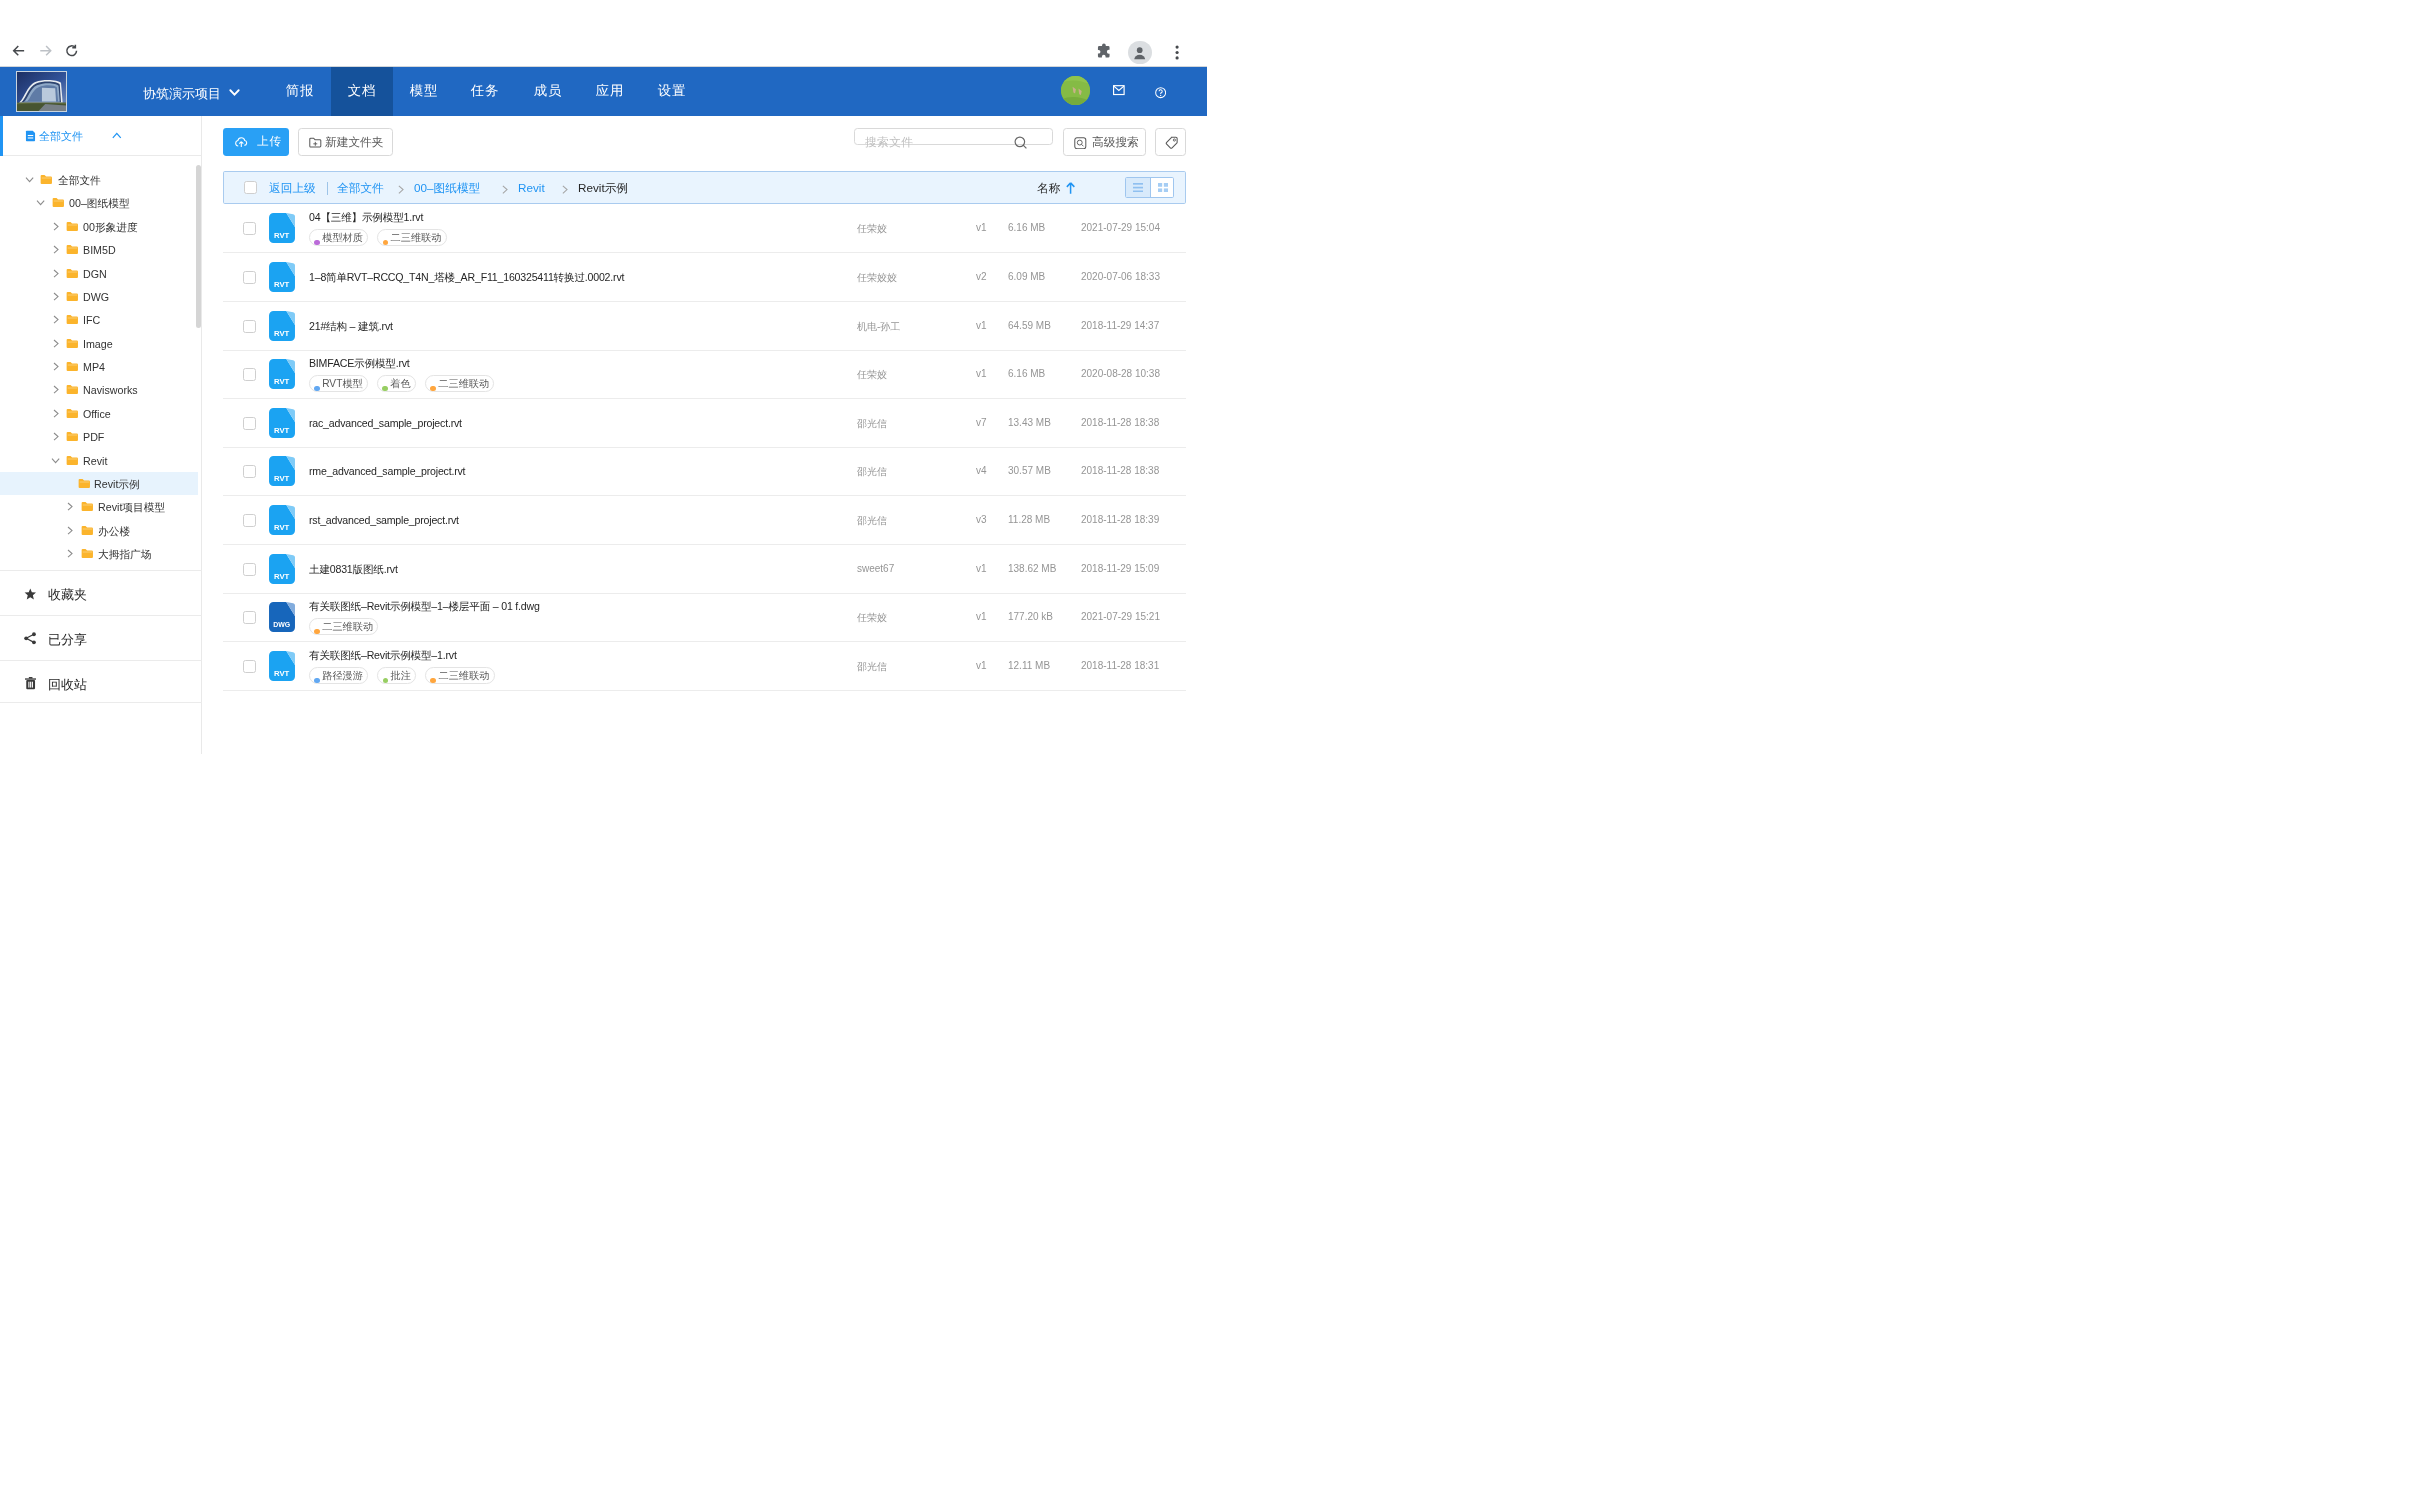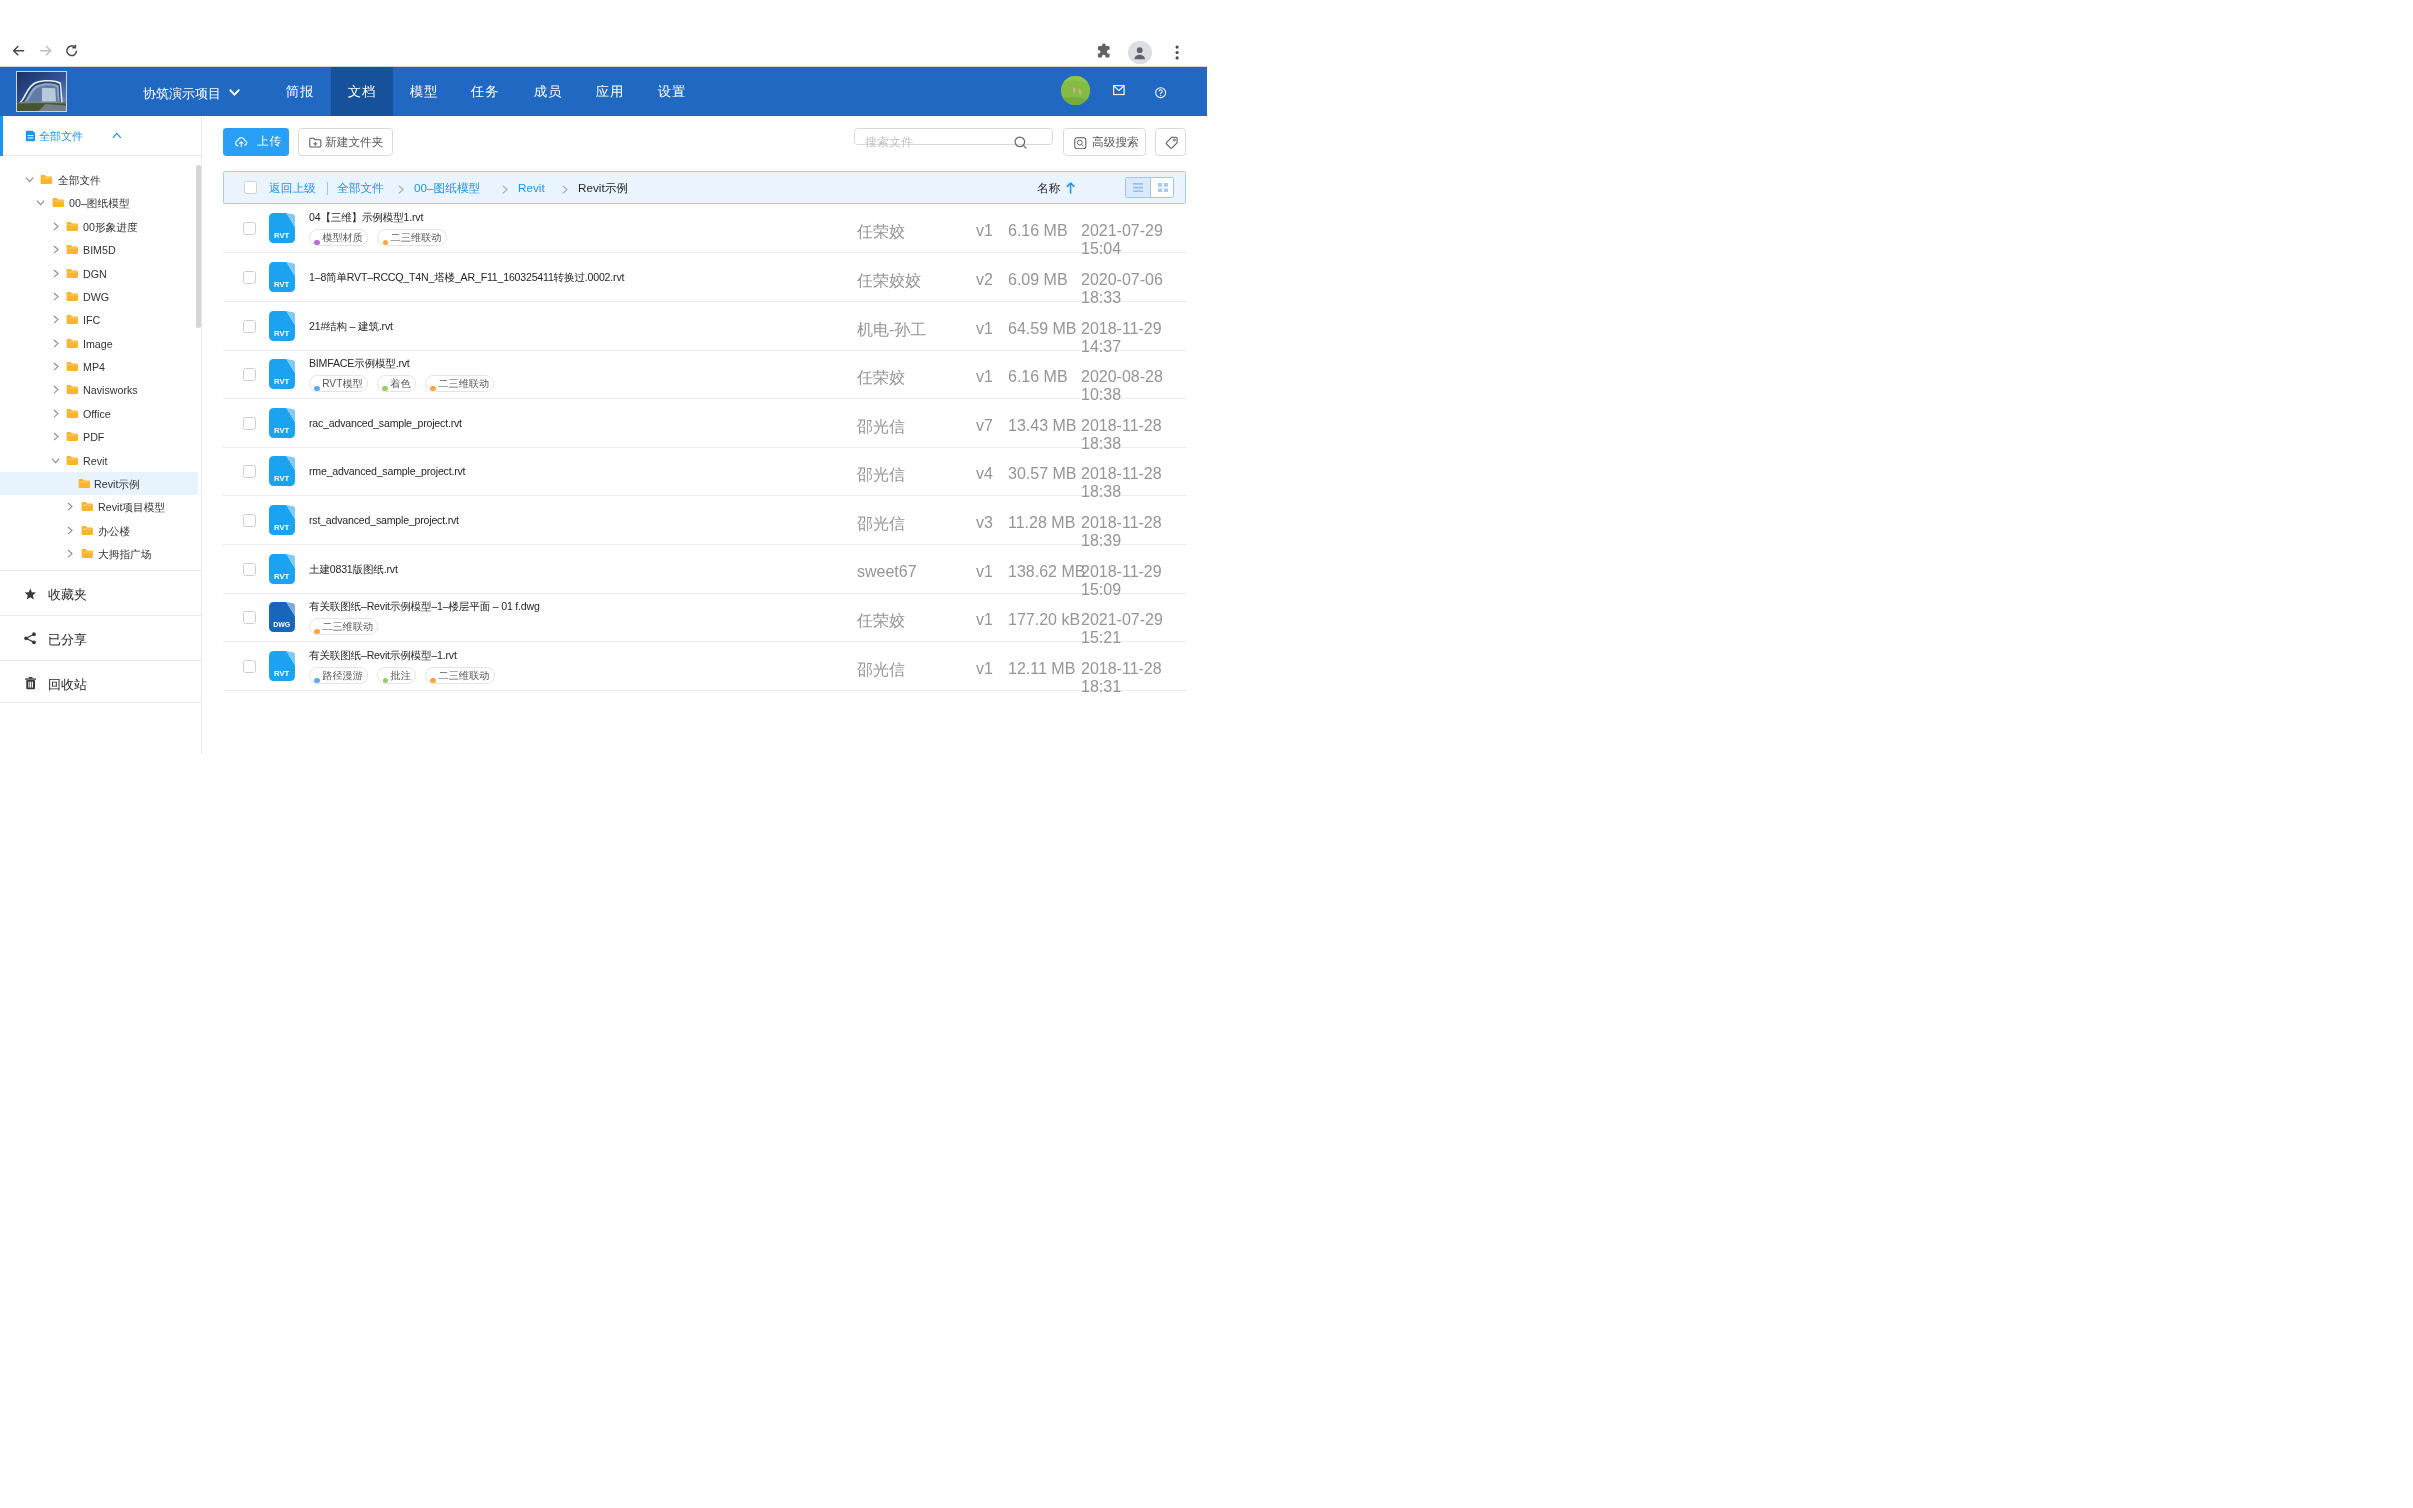--- a/index.html
+++ b/index.html
@@ -18,21 +18,21 @@
 #newtab { position:absolute; left:218px; top:14.2px; width:16px; height:16px; }
 
 
 #btoolbar { position:absolute; left:0; top:38px; width:1207px; height:29px; background:#fff;
   border-bottom:0.8px solid #D2D6DA; }
 #urlbar { position:absolute; left:92px; top:2.1px; width:986px; height:22px; background:#EFF1F3;
   border-radius:11px; }
 #urlbar .url { position:absolute; left:27px; top:3.8px; font-size:13px; color:#33373B; letter-spacing:-0.1px; white-space:nowrap; }
 
 
-#appheader { position:absolute; left:0; top:67px; width:1451px; height:49px; background:#2068C2; }
+#appheader { position:absolute; left:0; top:67px; width:1451px; height:49px; background:#2068C2;font-family:Liberation Mono, monospace; }
 #thumb { position:absolute; left:16px; top:4.4px; width:51px; height:41px; border:0.8px solid #C9D4DE; }
 #ptitle { position:absolute; left:143px; top:17.6px; font-size:13px; color:#fff; font-weight:500; }
 .nav { position:absolute; top:0; height:49px; width:62px; text-align:center; line-height:49px;
   font-size:13.4px; color:#fff; letter-spacing:0.8px; font-weight:500; }
 .nav.active { background:#15529B; }
 
 
 #sidebar { position:absolute; left:0; top:116px; width:202px; height:638px; background:#fff;
   border-right:0.8px solid #E9E9E9; }
 #sbhead { position:absolute; left:0; top:0; width:202px; height:40px; border-bottom:0.8px solid #EAEAEA; }
@@ -77,21 +77,21 @@
 .frow { position:absolute; left:0; width:963px; height:49px; border-bottom:0.8px solid #ECECEC; }
 .frow .ck { left:20px; top:18px; }
 .frow .fico { position:absolute; left:46px; top:8.7px; width:26px; height:30px; }
 .frow .nm { position:absolute; left:86px; font-size:10.6px; color:#262626; white-space:nowrap; letter-spacing:-0.2px; }
 .frow.plain .nm { top:17.6px; }
 .frow.tagged .nm { top:7.1px; }
 .frow .tags { position:absolute; left:86px; top:25px; display:flex; gap:9.2px; }
 .tag { display:flex; align-items:flex-end; height:17px; border:0.8px solid #E4E4E4; border-radius:8.4px;
   background:#fff; padding:0 4.2px; font-size:10.2px; color:#595959; }
 .tag i { width:5.5px; height:5.5px; border-radius:50%; margin-right:2.5px; }
-.frow .own,.frow .ver,.frow .siz,.frow .dat { position:absolute; top:18px; font-size:16px; color:#959595; }
+.frow .own,.frow .ver,.frow .siz,.frow .dat { position:absolute; top:18px; font-size:10px; color:#959595; }
 .frow .own { left:634px; }
 .frow .ver { left:753px; }
 .frow .siz { left:785px; }
 .frow .dat { left:858px; }
 
 svg { display:block; }
 </style>
 </head>
 <body>
 <div id="page">

